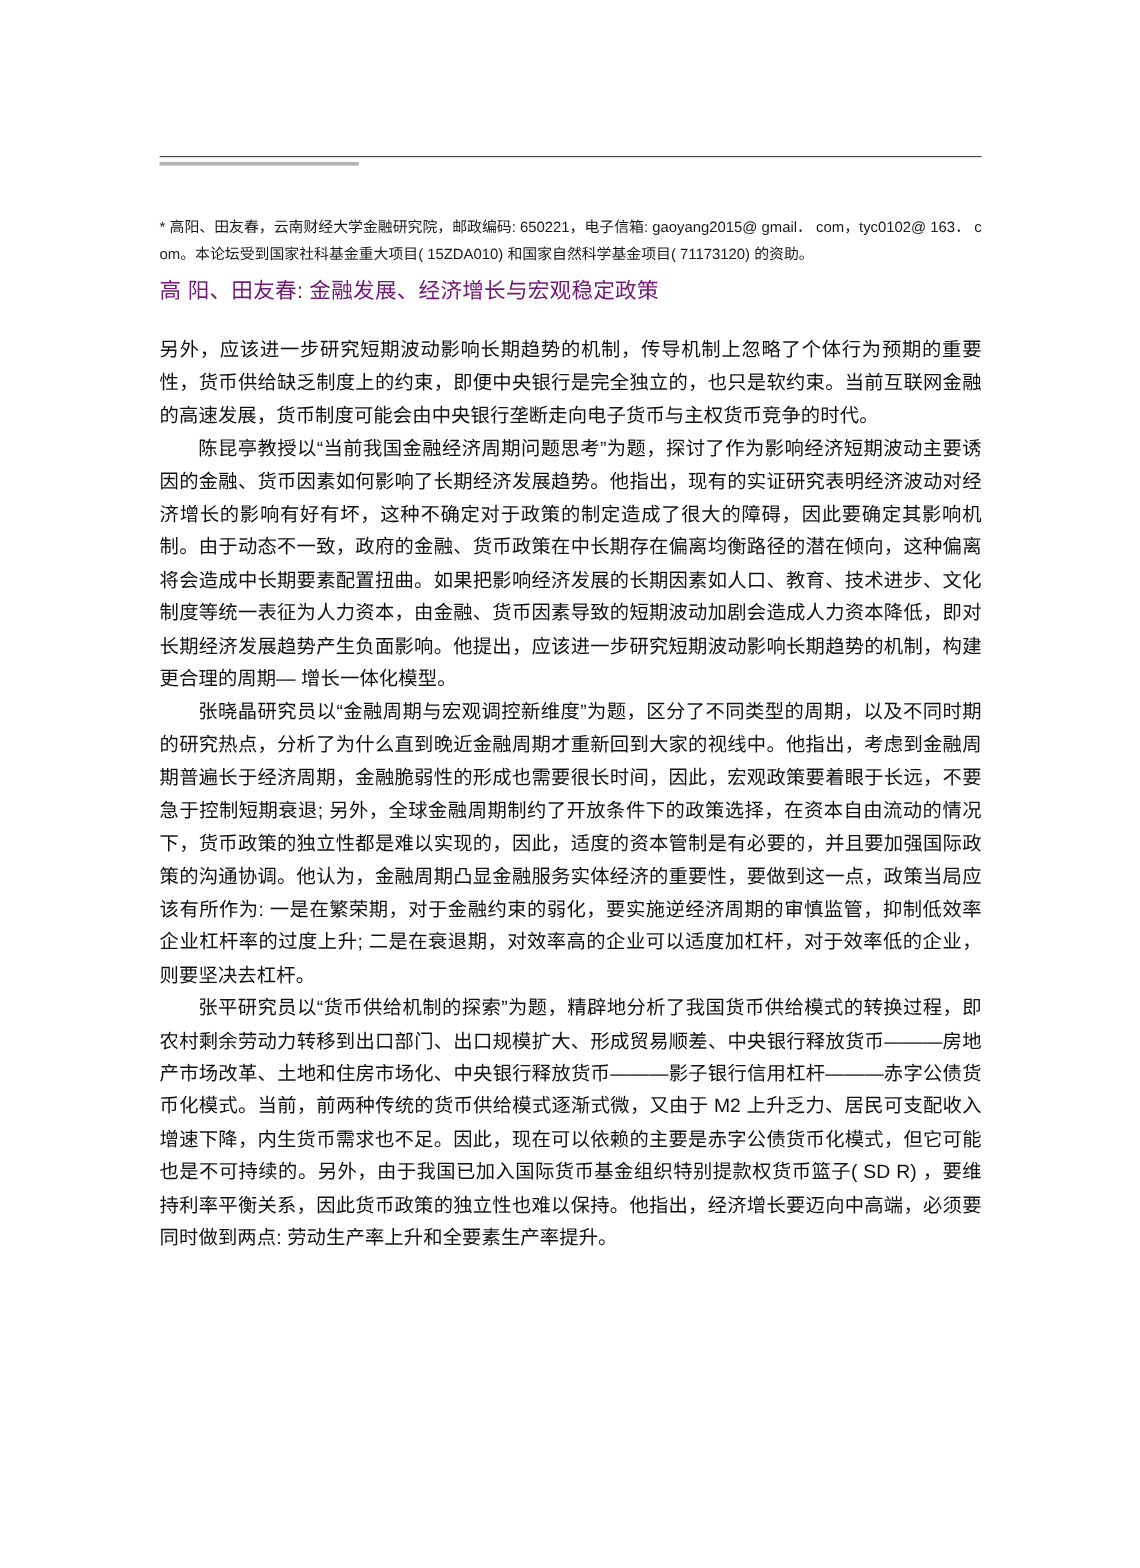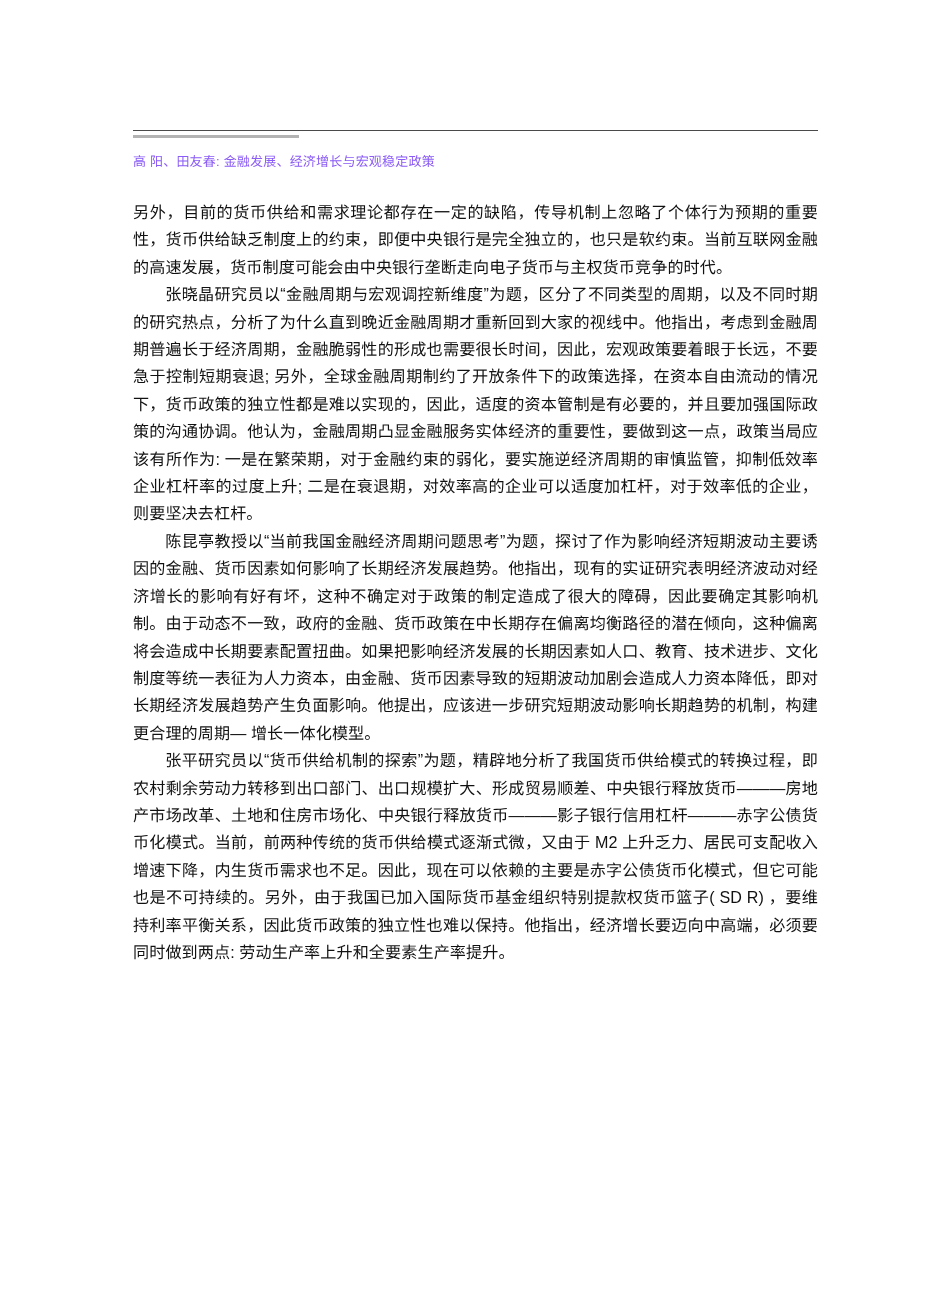--- a/index.html
+++ b/index.html
@@ -62,23 +62,23 @@
     color: #1a1a1a;
     text-align: justify;
     text-justify: inter-ideograph;
     word-break: break-all;
   }
 
   
   .running-head {
     margin-top: 7px;
     font-family: "Liberation Sans", "DejaVu Sans", sans-serif;
-    font-size: 13px;
+    font-size: 18px;
     line-height: 22px;
-    color: #8b5cf6;
+    color: #701a75;
     letter-spacing: 0.2px;
   }
 
   
   .body-text {
     margin-top: 26px;
   }
   .body-text p {
     margin: 0;
     font-family: "Liberation Sans", "DejaVu Sans", sans-serif;
@@ -98,24 +98,25 @@
 <body>
 
 <div class="page">
   <div class="content">
 
     <div class="rule-block">
       <div class="rule-long"></div>
       <div class="rule-short"></div>
     </div>
 
+    <div class="footnote">* 高阳、田友春，云南财经大学金融研究院，邮政编码: 650221，电子信箱: gaoyang2015@ gmail． com，tyc0102@ 163． com。本论坛受到国家社科基金重大项目( 15ZDA010) 和国家自然科学基金项目( 71173120) 的资助。</div>
 
     <div class="running-head">高 阳、田友春: 金融发展、经济增长与宏观稳定政策</div>
 
     <div class="body-text">
-      <p>另外，目前的货币供给和需求理论都存在一定的缺陷，传导机制上忽略了个体行为预期的重要性，货币供给缺乏制度上的约束，即便中央银行是完全独立的，也只是软约束。当前互联网金融的高速发展，货币制度可能会由中央银行垄断走向电子货币与主权货币竞争的时代。</p>
+      <p>另外，应该进一步研究短期波动影响长期趋势的机制，传导机制上忽略了个体行为预期的重要性，货币供给缺乏制度上的约束，即便中央银行是完全独立的，也只是软约束。当前互联网金融的高速发展，货币制度可能会由中央银行垄断走向电子货币与主权货币竞争的时代。</p>
+      <p class="indent">陈昆亭教授以“当前我国金融经济周期问题思考”为题，探讨了作为影响经济短期波动主要诱因的金融、货币因素如何影响了长期经济发展趋势。他指出，现有的实证研究表明经济波动对经济增长的影响有好有坏，这种不确定对于政策的制定造成了很大的障碍，因此要确定其影响机制。由于动态不一致，政府的金融、货币政策在中长期存在偏离均衡路径的潜在倾向，这种偏离将会造成中长期要素配置扭曲。如果把影响经济发展的长期因素如人口、教育、技术进步、文化制度等统一表征为人力资本，由金融、货币因素导致的短期波动加剧会造成人力资本降低，即对长期经济发展趋势产生负面影响。他提出，应该进一步研究短期波动影响长期趋势的机制，构建更合理的周期— 增长一体化模型。</p>
       <p class="indent">张晓晶研究员以“金融周期与宏观调控新维度”为题，区分了不同类型的周期，以及不同时期的研究热点，分析了为什么直到晚近金融周期才重新回到大家的视线中。他指出，考虑到金融周期普遍长于经济周期，金融脆弱性的形成也需要很长时间，因此，宏观政策要着眼于长远，不要急于控制短期衰退; 另外，全球金融周期制约了开放条件下的政策选择，在资本自由流动的情况下，货币政策的独立性都是难以实现的，因此，适度的资本管制是有必要的，并且要加强国际政策的沟通协调。他认为，金融周期凸显金融服务实体经济的重要性，要做到这一点，政策当局应该有所作为: 一是在繁荣期，对于金融约束的弱化，要实施逆经济周期的审慎监管，抑制低效率企业杠杆率的过度上升; 二是在衰退期，对效率高的企业可以适度加杠杆，对于效率低的企业，则要坚决去杠杆。</p>
-      <p class="indent">陈昆亭教授以“当前我国金融经济周期问题思考”为题，探讨了作为影响经济短期波动主要诱因的金融、货币因素如何影响了长期经济发展趋势。他指出，现有的实证研究表明经济波动对经济增长的影响有好有坏，这种不确定对于政策的制定造成了很大的障碍，因此要确定其影响机制。由于动态不一致，政府的金融、货币政策在中长期存在偏离均衡路径的潜在倾向，这种偏离将会造成中长期要素配置扭曲。如果把影响经济发展的长期因素如人口、教育、技术进步、文化制度等统一表征为人力资本，由金融、货币因素导致的短期波动加剧会造成人力资本降低，即对长期经济发展趋势产生负面影响。他提出，应该进一步研究短期波动影响长期趋势的机制，构建更合理的周期— 增长一体化模型。</p>
       <p class="indent">张平研究员以“货币供给机制的探索”为题，精辟地分析了我国货币供给模式的转换过程，即农村剩余劳动力转移到出口部门、出口规模扩大、形成贸易顺差、中央银行释放货币———房地产市场改革、土地和住房市场化、中央银行释放货币———影子银行信用杠杆———赤字公债货币化模式。当前，前两种传统的货币供给模式逐渐式微，又由于 M2 上升乏力、居民可支配收入增速下降，内生货币需求也不足。因此，现在可以依赖的主要是赤字公债货币化模式，但它可能也是不可持续的。另外，由于我国已加入国际货币基金组织特别提款权货币篮子( SD R) ，要维持利率平衡关系，因此货币政策的独立性也难以保持。他指出，经济增长要迈向中高端，必须要同时做到两点: 劳动生产率上升和全要素生产率提升。</p>
     </div>
 
   </div>
 </div>
 
 </body></html>

